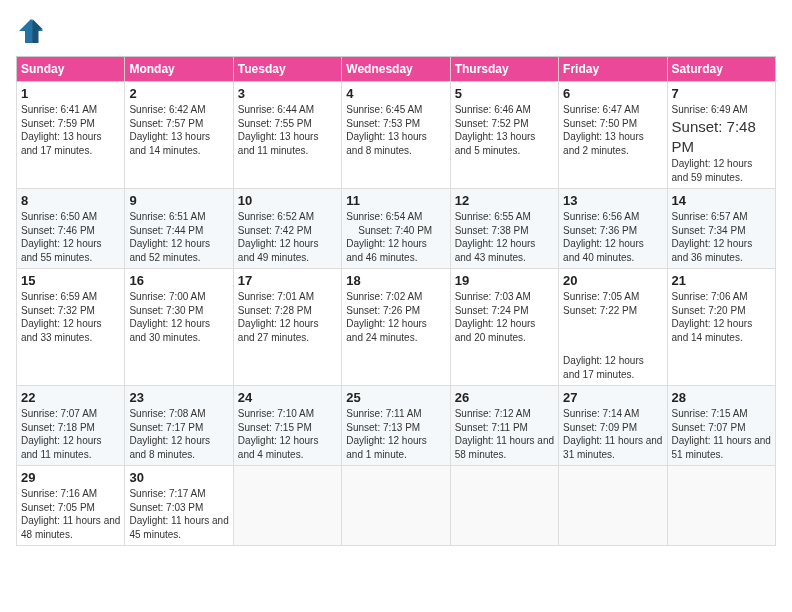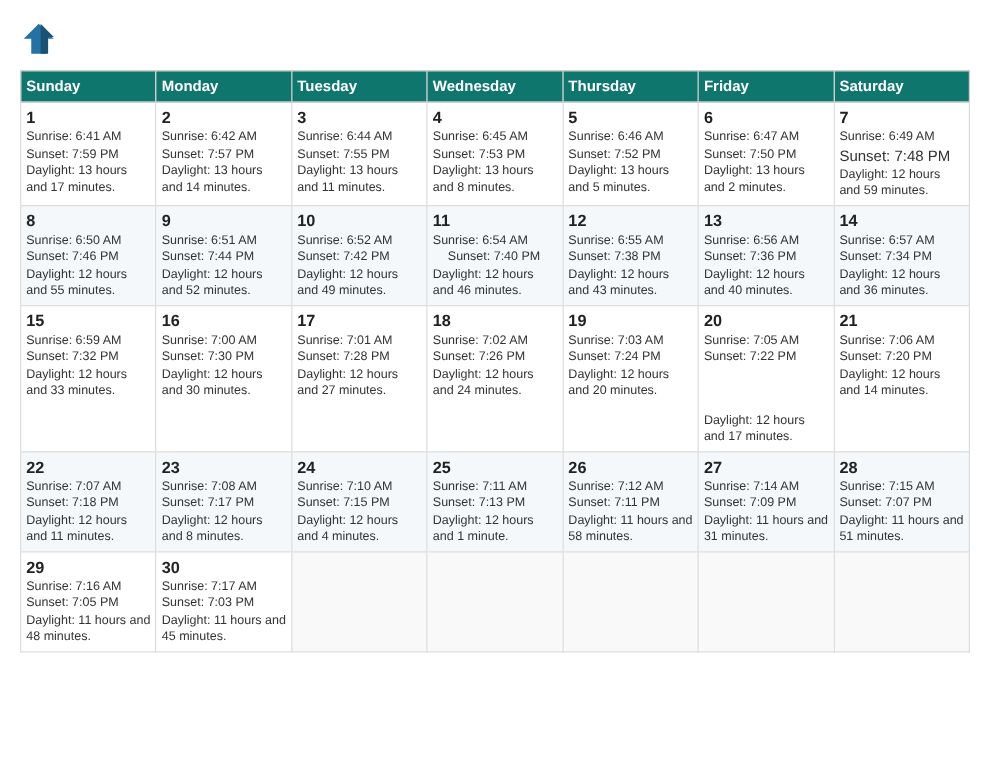--- a/index.html
+++ b/index.html
@@ -44,21 +44,21 @@
     .calendar-subtitle {
       font-size: 15px;
       color: #444;
     }
     table {
       width: 100%;
       border-collapse: collapse;
       table-layout: fixed;
     }
     thead tr th {
-      background-color: #0f766e;
+      background-color: #ec4899;
       color: #fff;
       font-size: 12px;
       font-weight: bold;
       padding: 5px 4px;
       text-align: left;
       border: 1px solid #ccc;
     }
     tbody tr td {
       vertical-align: top;
       font-size: 10px;
@@ -150,21 +150,21 @@
         </td>
         <td>
           <span class="day-num">6</span>
           <span style="display: block; font-size: 10px; line-height: 1.35;">Sunrise: 6:47 AM</span>
           <span style="display: block; font-size: 10px; line-height: 1.35;">Sunset: 7:50 PM</span>
           <span style="display: block; font-size: 10px; line-height: 1.35;">Daylight: 13 hours and 2 minutes.</span>
         </td>
         <td>
           <span class="day-num">7</span>
           <span style="display: block; font-size: 10px; line-height: 1.35;">Sunrise: 6:49 AM</span>
-          <span style="display: block; font-size: 12px; line-height: 1.35;">Sunset: 7:48 PM</span>
+          <span style="display: block; font-size: 15px; line-height: 1.35;">Sunset: 7:48 PM</span>
           <span style="display: block; font-size: 10px; line-height: 1.35;">Daylight: 12 hours and 59 minutes.</span>
         </td>
       </tr>
       <tr>
         <td>
           <span class="day-num">8</span>
           <span style="display: block; font-size: 10px; line-height: 1.35;">Sunrise: 6:50 AM</span>
           <span style="display: block; font-size: 10px; line-height: 1.35;">Sunset: 7:46 PM</span>
           <span style="display: block; font-size: 10px; line-height: 1.35;">Daylight: 12 hours and 55 minutes.</span>
         </td>

